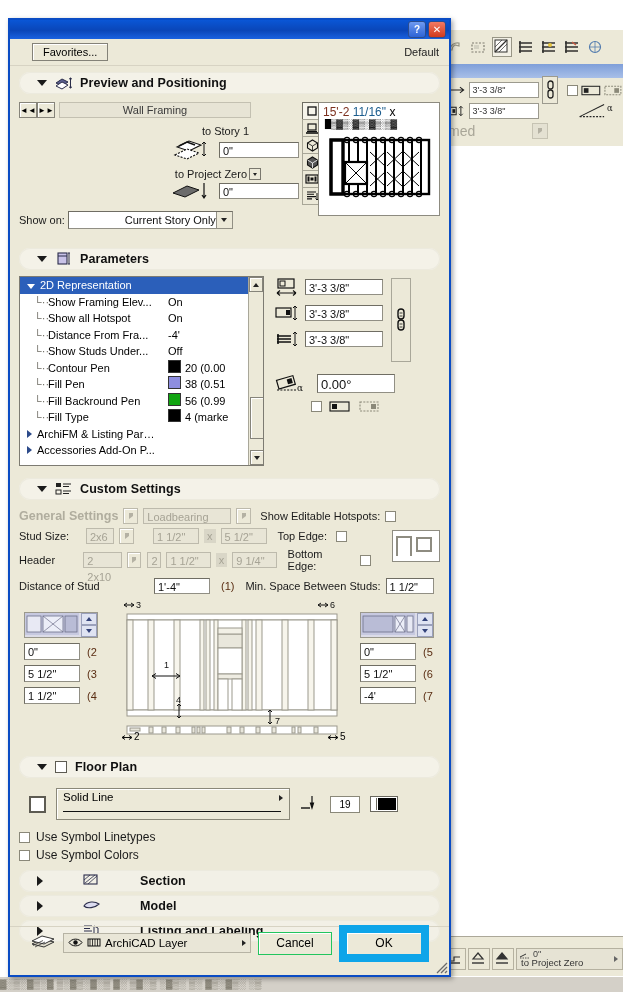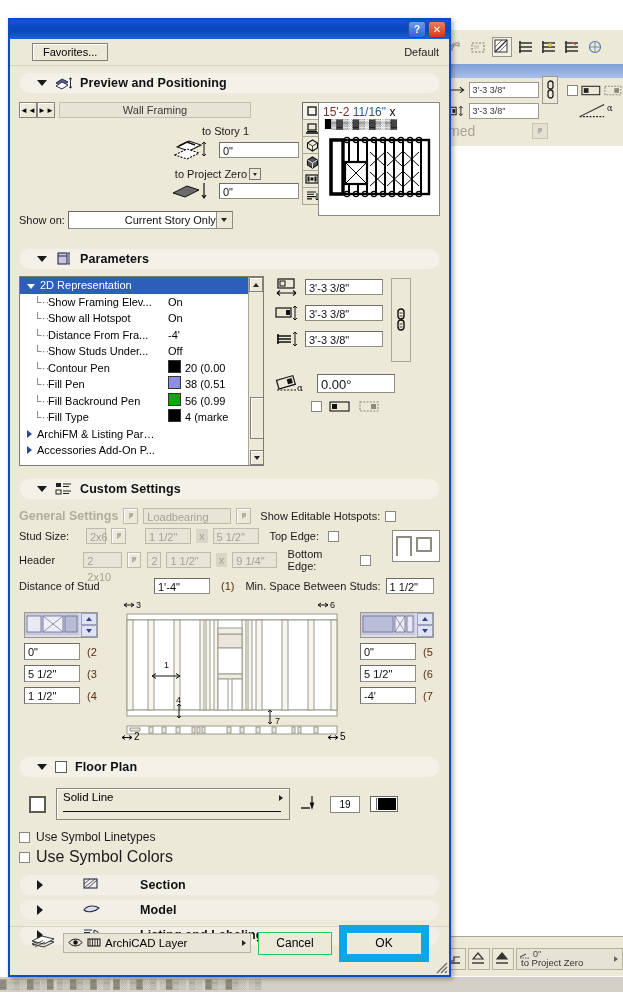--- a/index.html
+++ b/index.html
@@ -637,21 +637,21 @@
             <span class="caret r dis"></span>
           </div>
         <span class="lbl" style="margin-left:4px;">Show Editable Hotspots:</span>
         <div class="ckbox lite"></div>
       </div>
 
       <div class="row" style="align-items:flex-start;gap:16px;">
         <div style="flex:1;">
           <div class="cs-row">
             <span class="lbl" style="width:62px;">Stud Size:</span>
-            <div class="fld dis" style="width:20px;">2x6</div>
+            <div class="fld dis" style="width:28px;">2x6</div>
             <div class="arrbtn dis">
                 <span class="caret r dis"></span>
               </div>
             <div class="fld dis" style="width:46px;margin-left:14px;">1 1/2"</div>
             <span class="lbl dis" style="background:#d9d6c7;padding:1px 3px;">x</span>
             <div class="fld dis" style="width:46px;">5 1/2"</div>
             <span class="lbl" style="margin-left:6px;">Top Edge:</span>
             <div class="ckbox lite" style="margin-left:4px;"></div>
           </div>
           <div class="cs-row">
@@ -867,21 +867,21 @@
         <span style="flex:1;height:12px;background:#000;margin:0 1px;"></span>
       </div>
     </div>
 
     <div class="row" style="margin-top:10px;gap:6px;">
       <div class="ckbox lite"></div>
       <span class="lbl" style="font-size:12px;">Use Symbol Linetypes</span>
     </div>
     <div class="row" style="margin-top:4px;gap:6px;">
       <div class="ckbox lite"></div>
-      <span class="lbl" style="font-size:16px;">Use Symbol Colors</span>
+      <span class="lbl" style="font-size:12px;">Use Symbol Colors</span>
     </div>
 
     <div id="collapsed-sections" style="margin-top:8px;">
         <div class="sect flat" style="margin-top: 3px;">
           <span class="tri right"></span>
           <span class="sect-ico"><svg width="16" height="13" viewBox="0 0 16 13">
               <rect x="1" y="2" width="13" height="9" fill="none" stroke="#2b2d4a" stroke-width="1.1"></rect>
               <path d="M2 10 L12 2 M5 11 L14 3 M1 7 L7 2" stroke="#2b2d4a" stroke-width=".8"></path>
             </svg></span>
           <span class="sect-title">Section</span>

